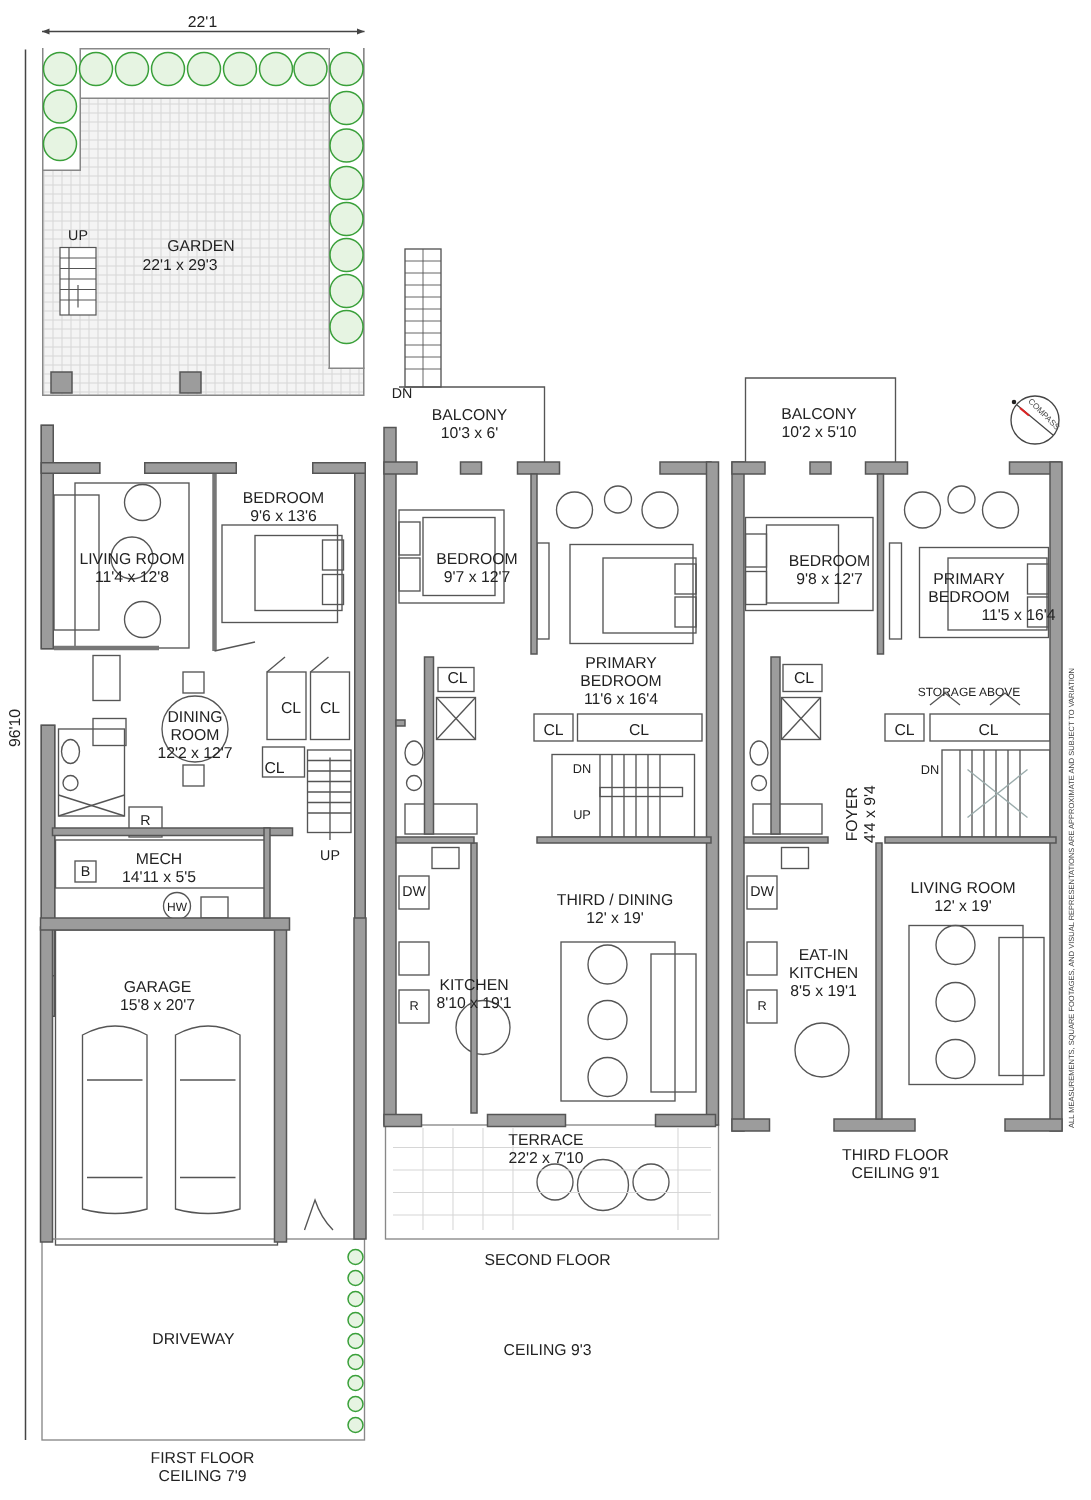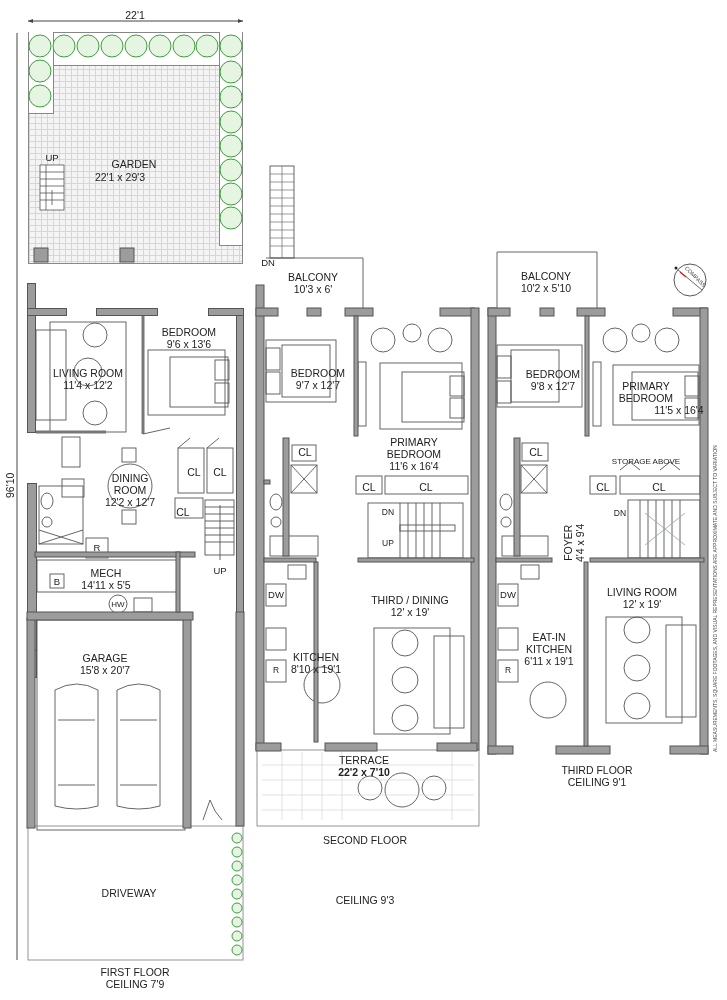--- a/index.html
+++ b/index.html
@@ -164,21 +164,21 @@
       <circle cx="237" cy="880" r="5"></circle>
         <circle cx="237" cy="894" r="5"></circle>
         <circle cx="237" cy="908" r="5"></circle>
       <circle cx="237" cy="922" r="5"></circle>
         <circle cx="237" cy="936" r="5"></circle>
         <circle cx="237" cy="950" r="5"></circle>
     </g>
   </svg>
 
   <div class="lbl" style="left:88px;top:367px;">LIVING ROOM</div>
-  <div class="lbl" style="left:88px;top:379px;">11'4 x 12'2</div>
+  <div class="lbl" style="left:88px;top:379px;">11'4 x 12'8</div>
   <div class="lbl" style="left:189px;top:326px;">BEDROOM</div>
   <div class="lbl" style="left:189px;top:338px;">9'6 x 13'6</div>
   <div class="lbl" style="left:130px;top:472px;">DINING</div>
   <div class="lbl" style="left:130px;top:484px;">ROOM</div>
   <div class="lbl" style="left:130px;top:496px;">12'2 x 12'7</div>
   <div class="lbl" style="left:194px;top:466px;">CL</div>
   <div class="lbl" style="left:220px;top:466px;">CL</div>
   <div class="lbl" style="left:183px;top:506px;">CL</div>
   <div class="lbl small" style="left:97px;top:542px;">R</div>
   <div class="lbl small" style="left:220px;top:565px;">UP</div>
@@ -310,21 +310,21 @@
   <div class="lbl" style="left:426px;top:481px;">CL</div>
   <div class="lbl small" style="left:388px;top:507px;font-size:8.5px;">DN</div>
   <div class="lbl small" style="left:388px;top:538px;font-size:8.5px;">UP</div>
   <div class="lbl small" style="left:276px;top:589px;">DW</div>
   <div class="lbl small" style="left:276px;top:665px;font-size:8.5px;">R</div>
   <div class="lbl" style="left:316px;top:651px;">KITCHEN</div>
   <div class="lbl" style="left:316px;top:663px;">8'10 x 19'1</div>
   <div class="lbl" style="left:410px;top:594px;">THIRD / DINING</div>
   <div class="lbl" style="left:410px;top:606px;">12' x 19'</div>
   <div class="lbl" style="left:364px;top:754px;">TERRACE</div>
-  <div class="lbl" style="left:364px;top:766px;font-weight:bold;">22'2 x 7'10</div>
+  <div class="lbl" style="left:364px;top:766px;">22'2 x 7'10</div>
   <div class="lbl" style="left:365px;top:834px;">SECOND FLOOR</div>
   <div class="lbl" style="left:365px;top:846px;margin-top:48px;">CEILING 9'3</div>
 </div>
 
 <div>
   <svg width="727" height="1000">
     <g stroke="#555" fill="none" stroke-width="0.9">
 
       <polyline points="497,310 497,252 597,252 597,310"></polyline>
 
@@ -408,21 +408,21 @@
   <div class="lbl" style="left:659px;top:481px;">CL</div>
   <div class="lbl small" style="left:620px;top:508px;font-size:8.5px;">DN</div>
   <div class="abs rot" style="left:562px;top:562px;transform:rotate(-90deg);font-size:10.5px;line-height:12px;text-align:center;">
     <div>FOYER</div>
     <div>4'4 x 9'4</div>
   </div>
   <div class="lbl small" style="left:508px;top:589px;">DW</div>
   <div class="lbl small" style="left:508px;top:665px;font-size:8.5px;">R</div>
   <div class="lbl" style="left:549px;top:631px;">EAT-IN</div>
   <div class="lbl" style="left:549px;top:643px;">KITCHEN</div>
-  <div class="lbl" style="left:549px;top:655px;">6'11 x 19'1</div>
+  <div class="lbl" style="left:549px;top:655px;">8'5 x 19'1</div>
   <div class="lbl" style="left:642px;top:586px;">LIVING ROOM</div>
   <div class="lbl" style="left:642px;top:598px;">12' x 19'</div>
   <div class="lbl" style="left:597px;top:764px;">THIRD FLOOR</div>
   <div class="lbl" style="left:597px;top:776px;">CEILING 9'1</div>
 </div>
 
 <div>
   <svg width="727" height="1000">
     <circle cx="690" cy="280" r="16" fill="#fff" stroke="#444" stroke-width="0.9"></circle>
     <line x1="678" y1="270" x2="702" y2="290" stroke="#444" stroke-width="0.8"></line>

